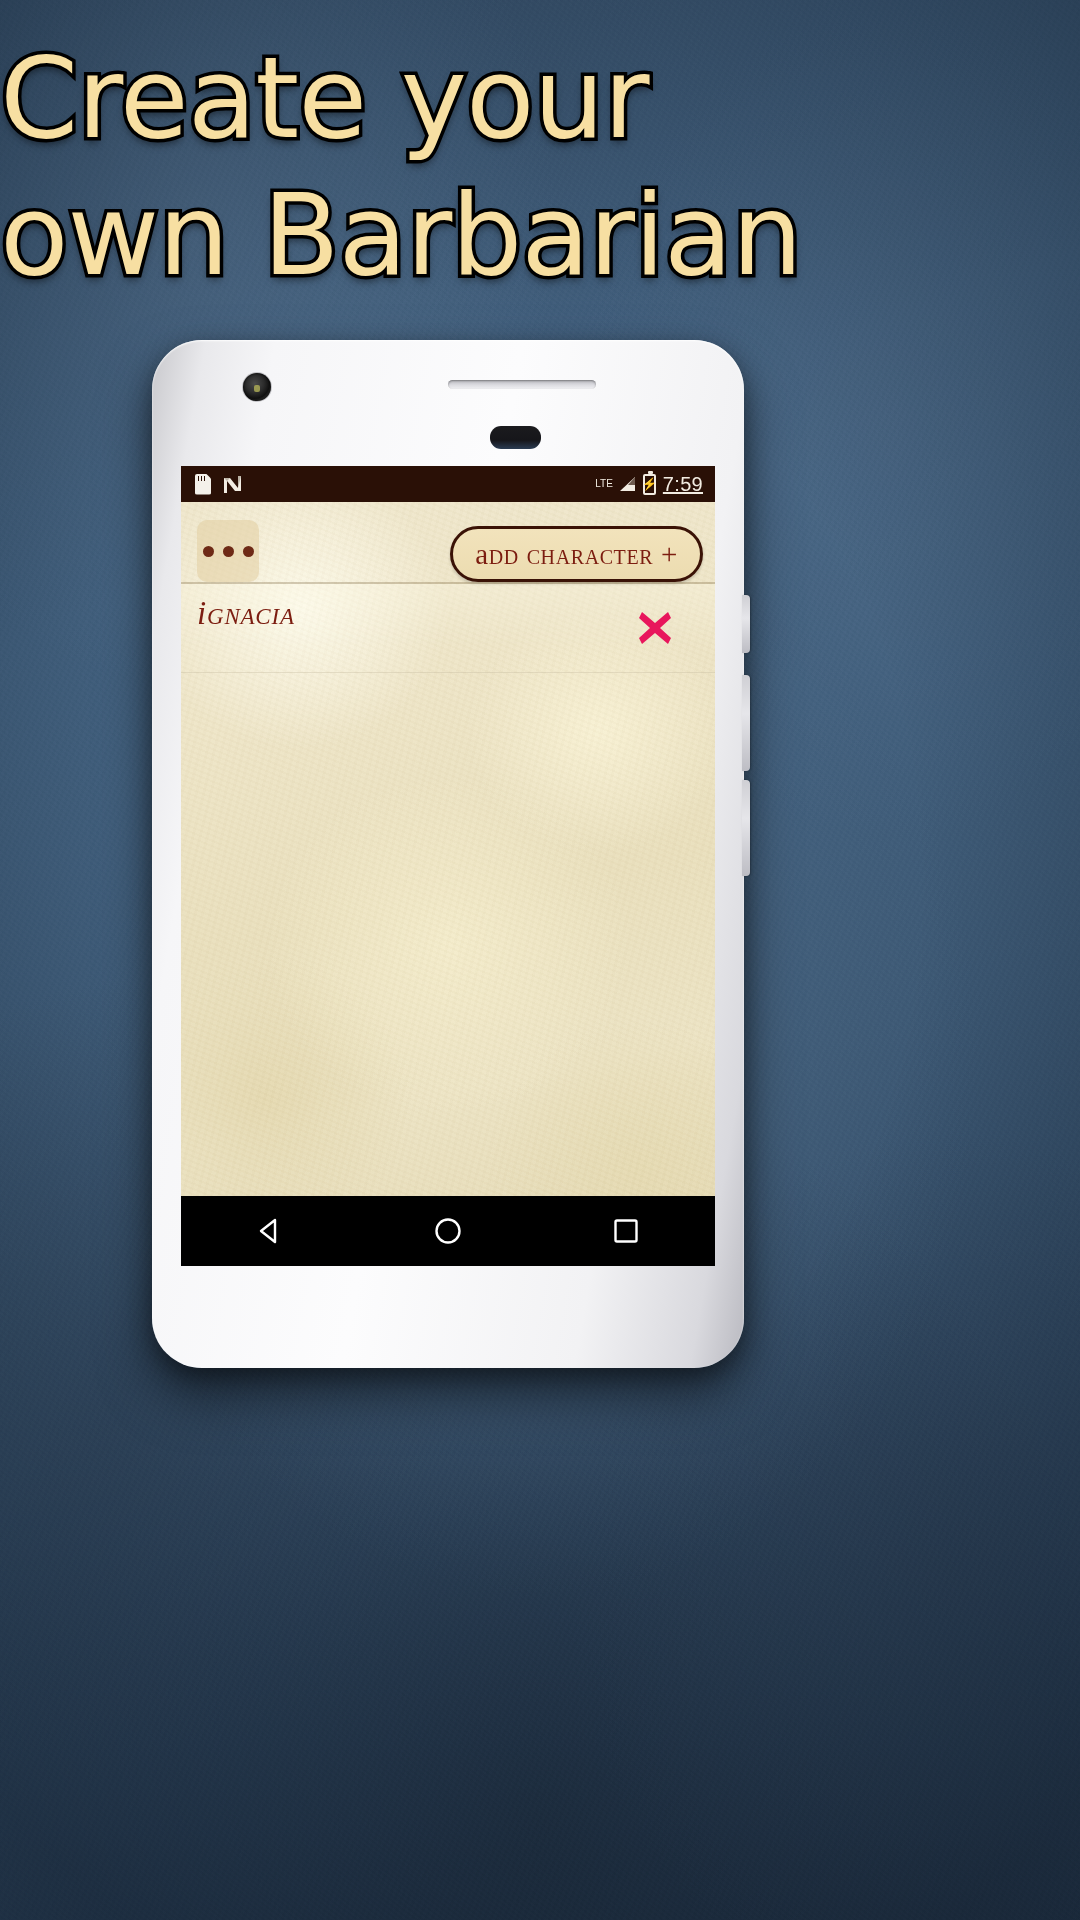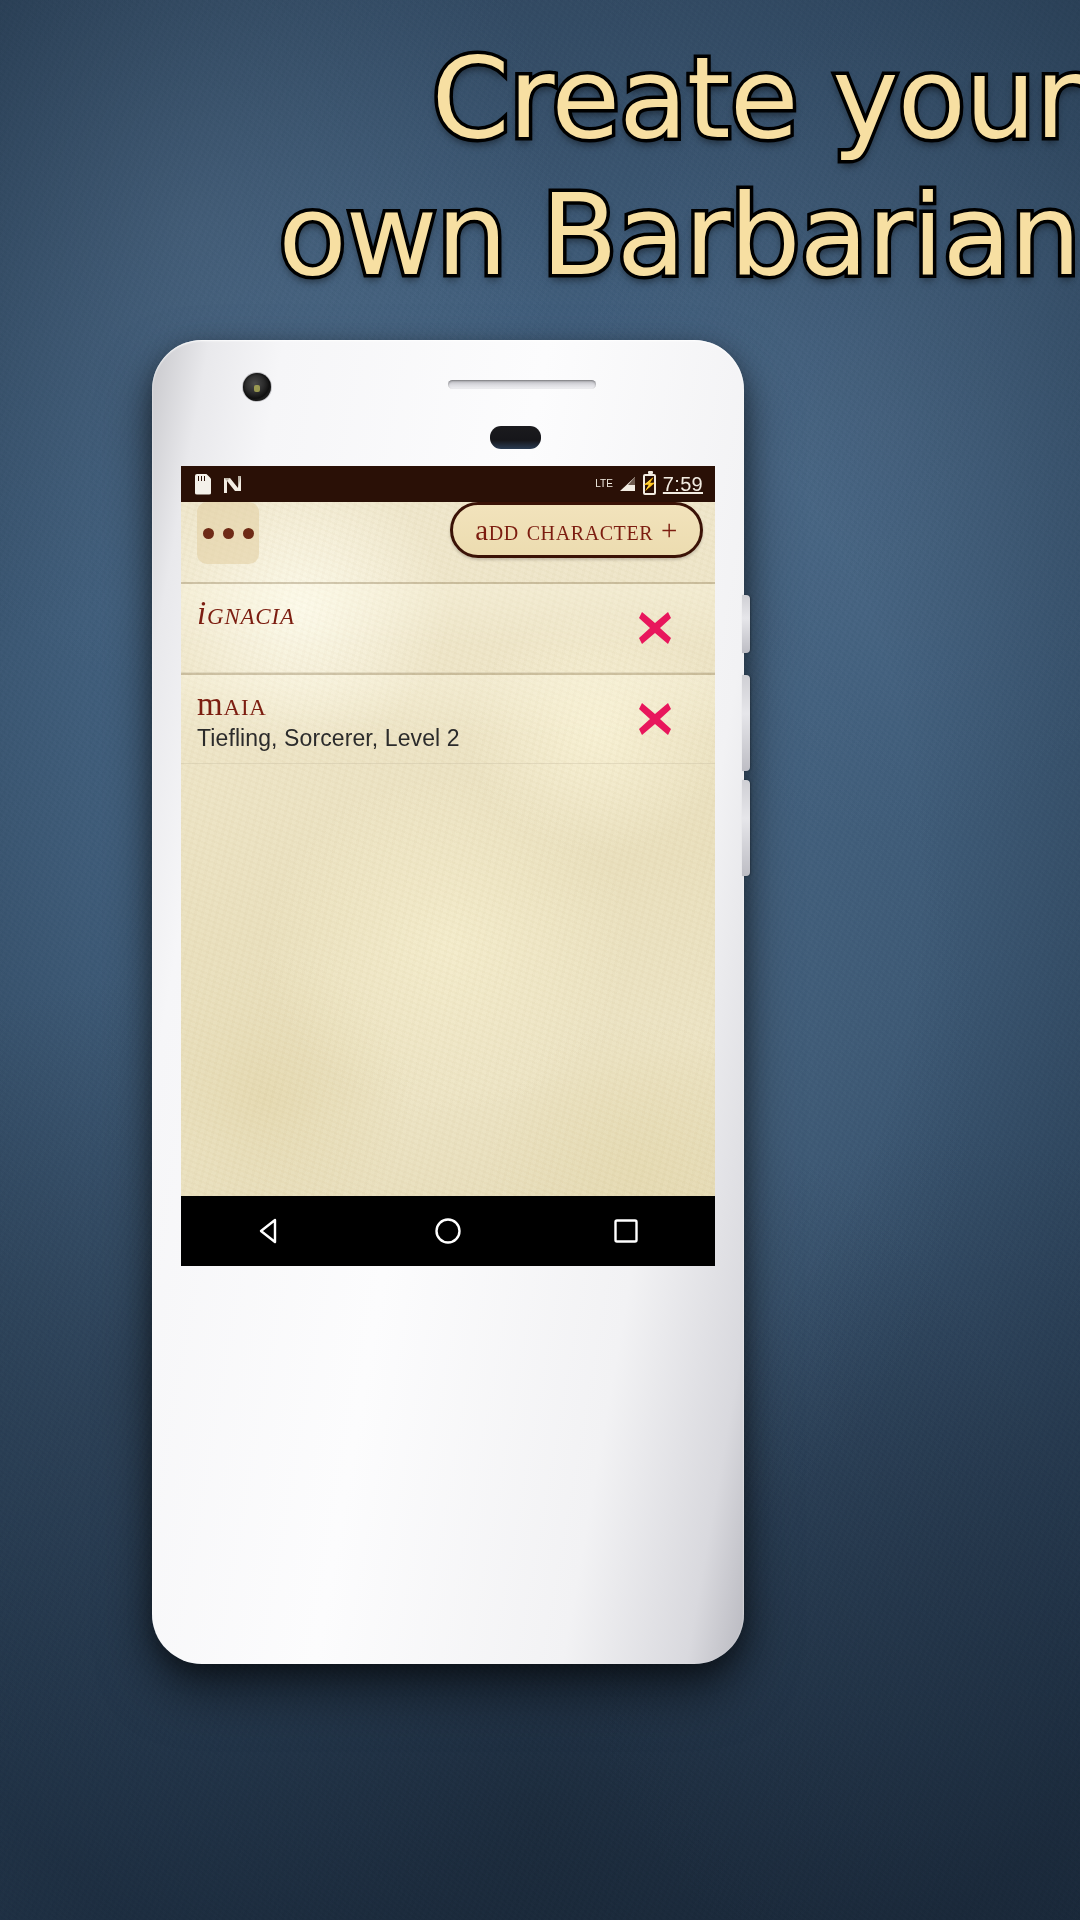--- a/index.html
+++ b/index.html
@@ -30,36 +30,36 @@
       repeating-linear-gradient(113deg, rgba(0,0,0,.045) 0 3px, rgba(255,255,255,.035) 3px 6px);
   }
   #vign {
     position:absolute; inset:0; pointer-events:none;
     background:radial-gradient(ellipse 78% 62% at 50% 46%, rgba(0,0,0,0) 45%, rgba(10,20,32,.45) 100%);
   }
 
   
   #headline {
     position:absolute; top:30px; left:0; width:1080px;
-    text-align:right; z-index:5;
+    text-align:left; z-index:5;
     font-family:"DejaVu Sans", sans-serif;
     font-size:112px; line-height:1.22; font-weight:400;
     color:#f7dfa2;
     letter-spacing:-1px;
     -webkit-text-stroke:7px #000;
     paint-order:stroke fill;
     text-shadow:0 5px 9px rgba(0,0,0,.55);
   }
   #headline .ln { display:block; white-space:nowrap; }
 
   
   #phone {
     position:absolute;
     left:152px; top:340px;
-    width:592px; height:1324px;
+    width:592px; height:1028px;
     z-index:6;
     border-radius:50px;
     background:linear-gradient(100deg,#c8c8cc 0%,#e9e9ec 7%,#f6f6f8 16%,#fcfcfd 48%,#f2f2f4 78%,#d9d9de 93%,#b9b9c0 100%);
     box-shadow:
       0 26px 52px rgba(0,0,0,.52),
       0 8px 22px rgba(0,0,0,.35),
       inset 0 1px 2px rgba(255,255,255,.95);
     padding:0;
   }
   
@@ -153,21 +153,21 @@
   #parch-grain{
     position:absolute; inset:0; pointer-events:none; opacity:.35;
     background-image:
       repeating-linear-gradient(22deg, rgba(180,160,110,.10) 0 2px, rgba(255,252,232,.10) 2px 5px),
       repeating-linear-gradient(104deg, rgba(170,150,100,.08) 0 3px, rgba(255,250,228,.08) 3px 7px);
   }
 
   
   #actionbar {
     position:relative; z-index:2;
-    height:80px; display:flex; align-items:flex-start;
+    height:80px; display:flex; align-items:flex-end;
     justify-content:space-between; padding:0 12px 0 16px;
   }
   #menu-btn {
     width:62px; height:62px; border-radius:10px;
     background:rgba(226,206,160,.55);
     display:flex; align-items:center; justify-content:center; gap:9px;
   }
   #menu-btn .dot { width:11px; height:11px; border-radius:50%; background:#6e2a16; }
   #add-char-btn {
     height:56px; padding:0 22px;
@@ -298,29 +298,20 @@
         <div class="char-row">
           <div class="char-name">Ignacia</div>
           <div class="del-btn">
             <svg viewBox="0 0 44 44">
               <path d="M9 6 L22 17 L35 6 L38 12 L27 22 L38 32 L35 38 L22 27 L9 38 L6 32 L17 22 L6 12 Z" fill="#e8165c"></path>
             </svg>
           </div>
         </div>
 
 
-        <div class="char-row">
-          <div class="char-name">Maia</div>
-          <div class="char-sub">Tiefling, Sorcerer, Level 2</div>
-          <div class="del-btn">
-            <svg viewBox="0 0 44 44">
-              <path d="M9 6 L22 17 L35 6 L38 12 L27 22 L38 32 L35 38 L22 27 L9 38 L6 32 L17 22 L6 12 Z" fill="#e8165c"></path>
-            </svg>
-          </div>
-        </div>
 
       </div>
 
       <div id="navbar">
         <div class="navi">
           <svg width="30" height="30" viewBox="0 0 30 30">
             <path d="M20 4 L6 15 L20 26 Z" fill="none" stroke="#fff" stroke-width="2.4" stroke-linejoin="round"></path>
           </svg>
         </div>
         <div class="navi">

